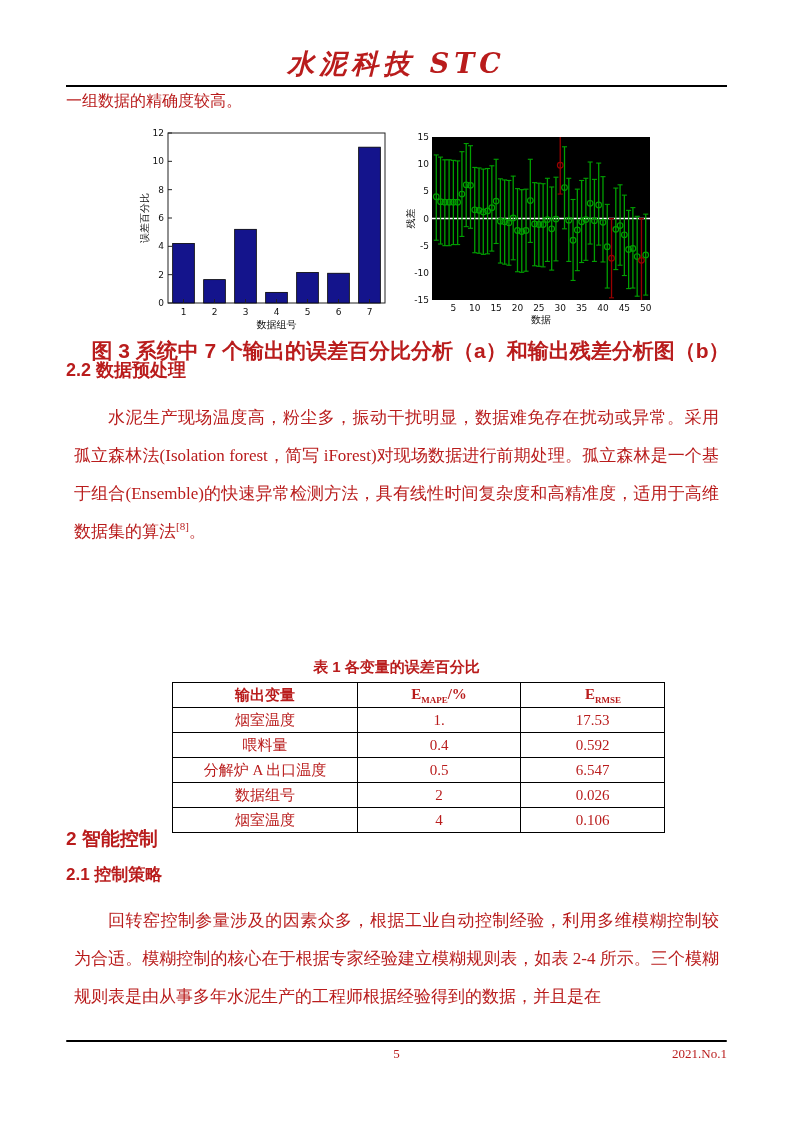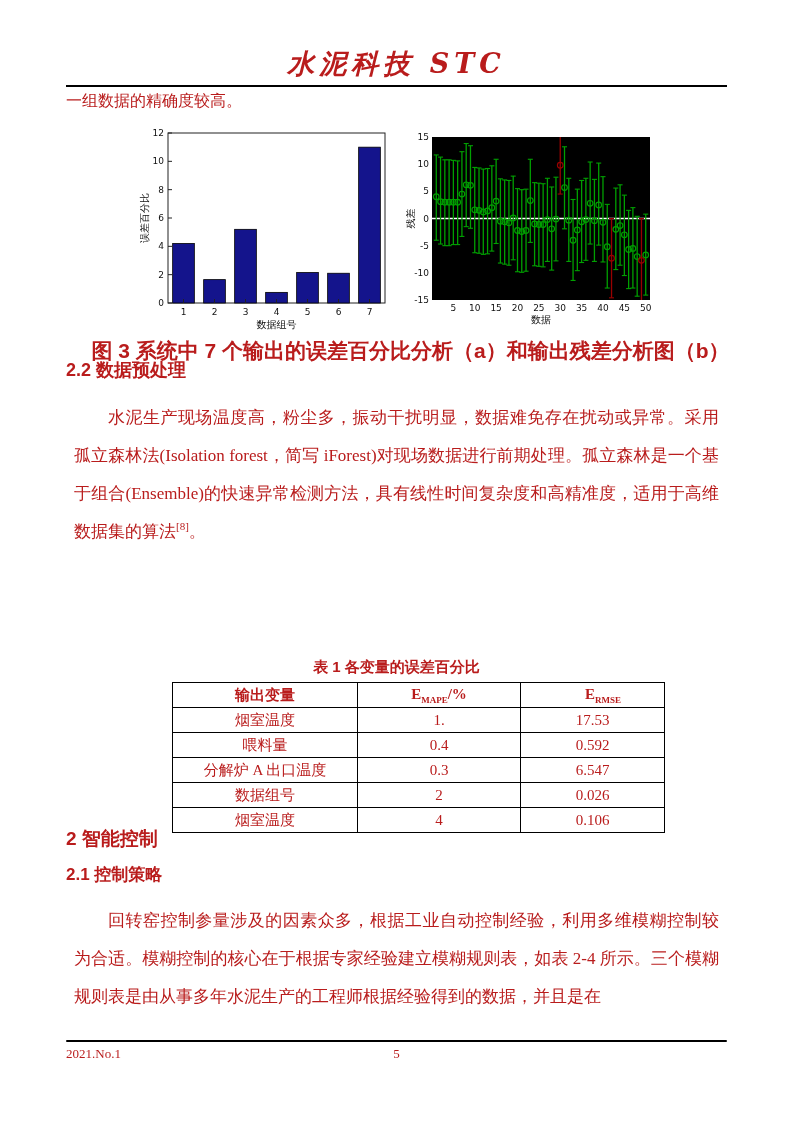--- a/index.html
+++ b/index.html
@@ -31,21 +31,21 @@
         font-weight:normal;}
   table.vars th{font-weight:700;}
   table.vars .c1{width:180px;border-radius:11px;} table.vars .c2{width:158px;} table.vars .c3{width:118px;padding-left:23px;}
   table.vars sub{font-size:9px;}
   .h2{position:absolute;top:826px;left:66px;font-family:"Liberation Sans","DejaVu Sans",sans-serif;
         font-weight:700;font-size:19px;}
   .h21{position:absolute;top:863px;left:66px;font-family:"Liberation Sans","DejaVu Sans",sans-serif;
         font-weight:700;font-size:17px;}
   .footer-rule{position:absolute;top:1040px;left:66px;width:661px;height:2px;background:#000;border-radius:1px;}
   .footer-page{position:absolute;top:1046px;left:66px;width:661px;text-align:center;font-size:13px;}
-  .footer-issue{position:absolute;top:1046px;left:66px;width:661px;text-align:left;font-size:13px;}
+  .footer-issue{position:absolute;top:1046px;left:66px;width:661px;text-align:right;font-size:13px;}
 </style>
 </head>
 <body>
 
 <div class="page">
 
   <div class="journal-title">水泥科技 STC</div>
   <div class="header-rule"></div>
 
   <div class="intro-line">一组数据的精确度较高。</div>
@@ -335,21 +335,21 @@
       <td>1.</td>
       <td>17.53</td>
     </tr>
     <tr>
       <td>喂料量</td>
       <td>0.4</td>
       <td>0.592</td>
     </tr>
     <tr>
       <td>分解炉 A 出口温度</td>
-      <td>0.3</td>
+      <td>0.5</td>
       <td>6.547</td>
     </tr>
     <tr>
       <td>数据组号</td>
       <td>2</td>
       <td>0.026</td>
     </tr>
     <tr>
       <td>烟室温度</td>
       <td>4</td>

